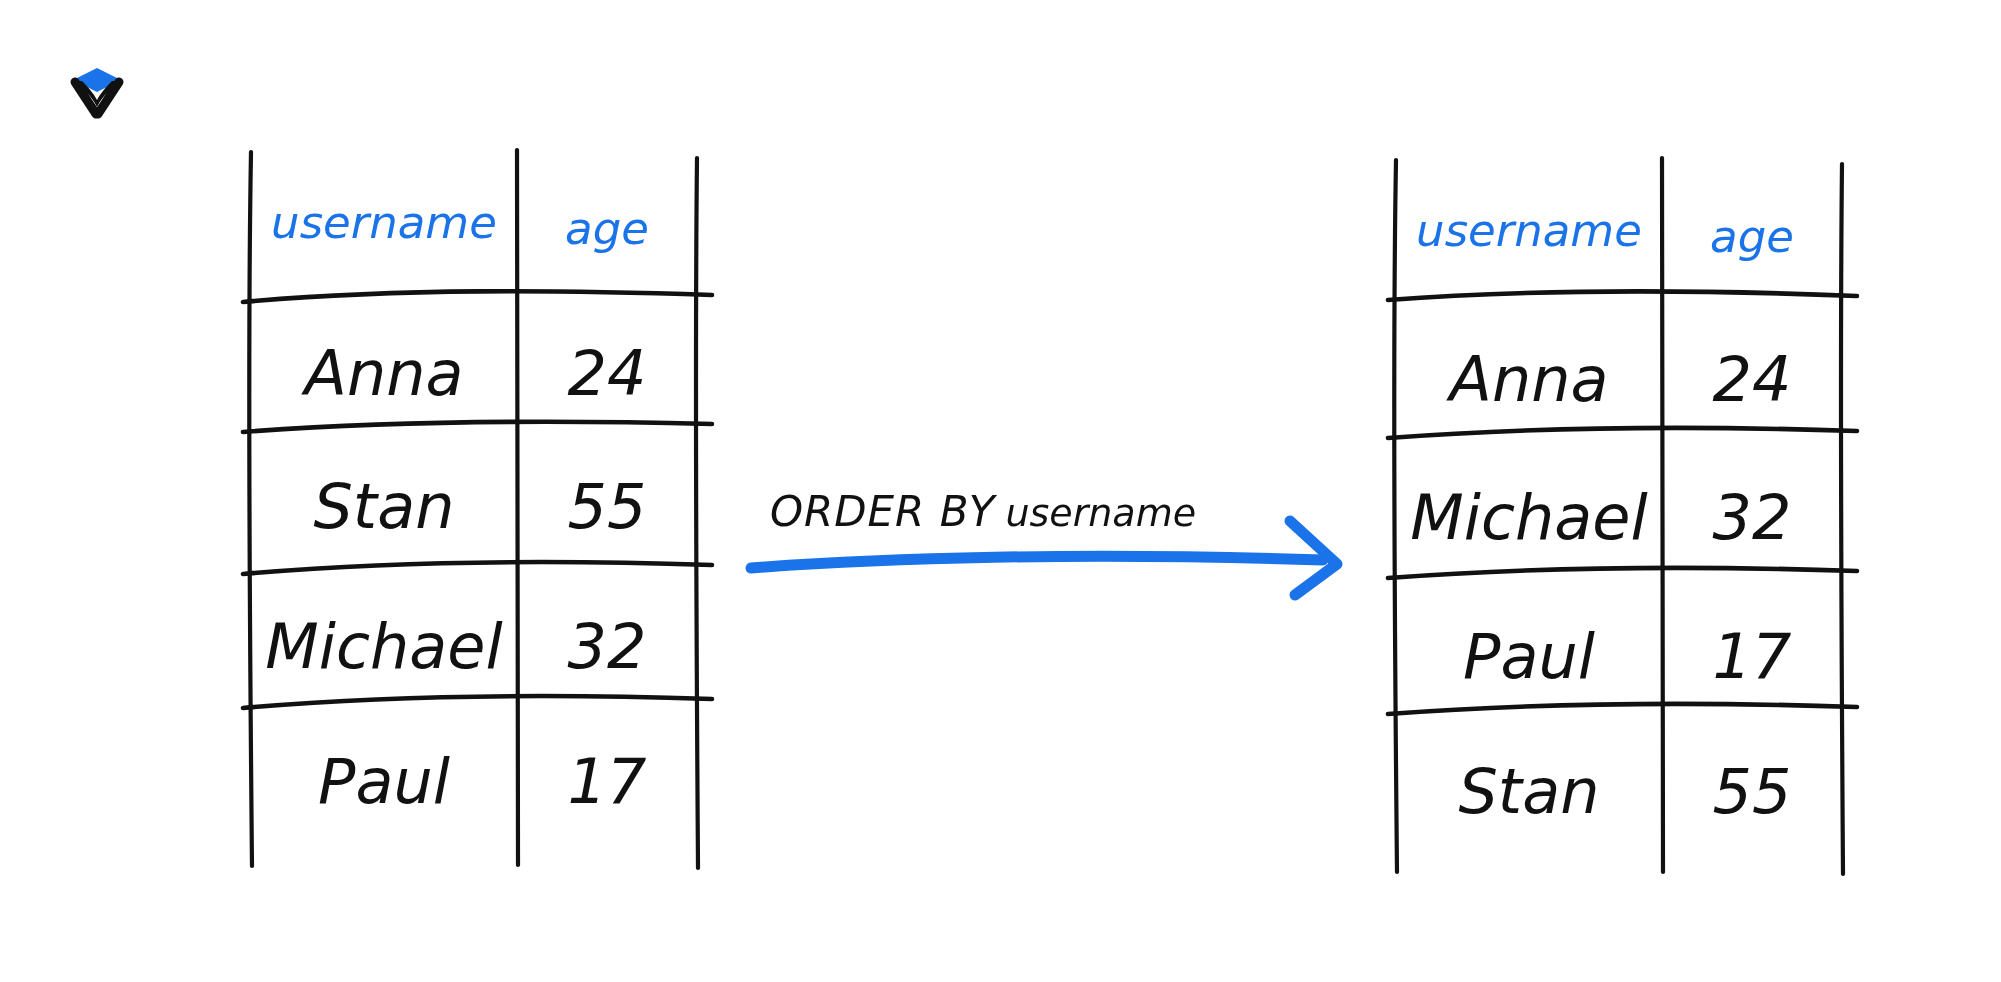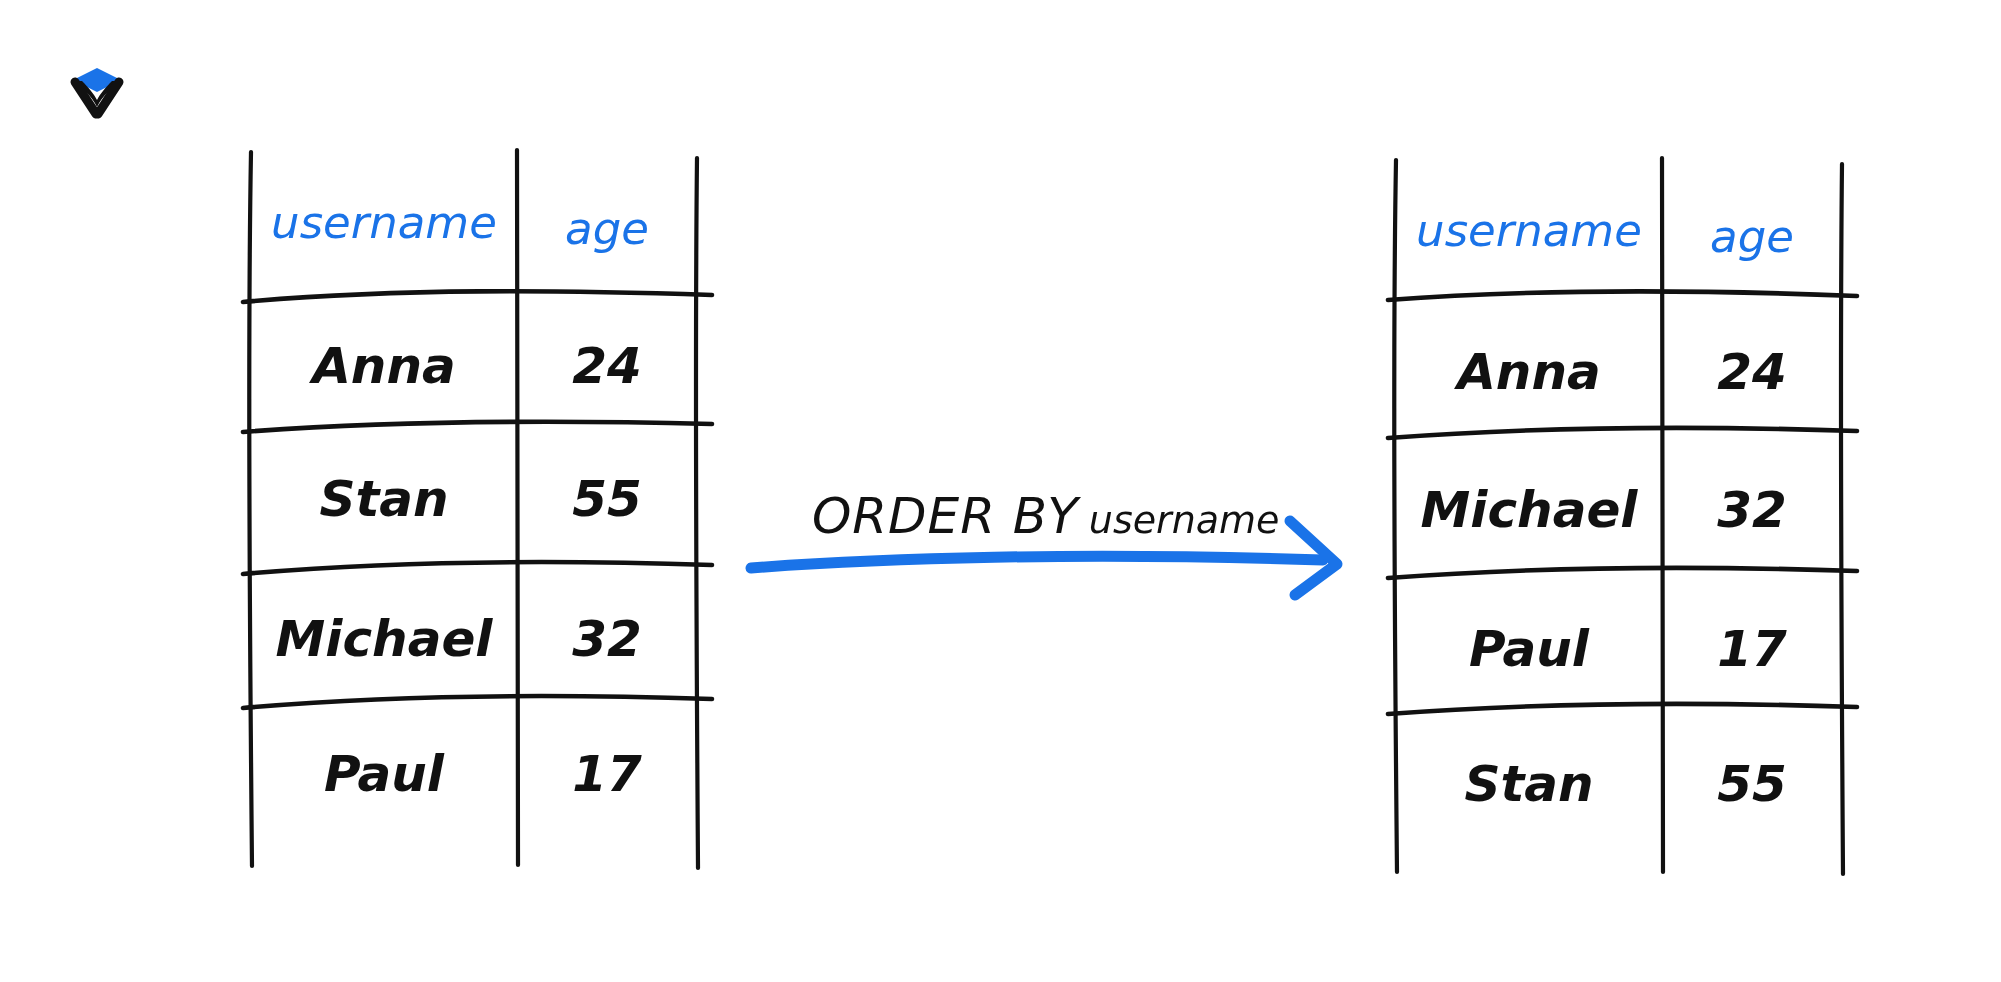--- a/index.html
+++ b/index.html
@@ -60,35 +60,33 @@
     font-style: italic;
     font-weight: 500;
   }
   .cell.header {
     color: #1A73E8;
     font-size: 45px;
     font-style: italic;
     font-weight: 500;
   }
   .cell.value {
-    font-size: 50px;
-    font-weight: bold;
+    font-size: 62px;
   }
 
   #order-label {
     position: absolute;
     white-space: nowrap;
     color: #111111;
     font-style: italic;
     font-family: "DejaVu Sans", sans-serif;
   }
   #order-label .kw {
-    font-size: 50px;
+    font-size: 42px;
     letter-spacing: 1px;
-    margin-left: 42px;
   }
   #order-label .col {
     font-size: 38px;
     margin-left: 10px;
   }
 </style>
 </head>
 <body>
 
 <div id="logo">

